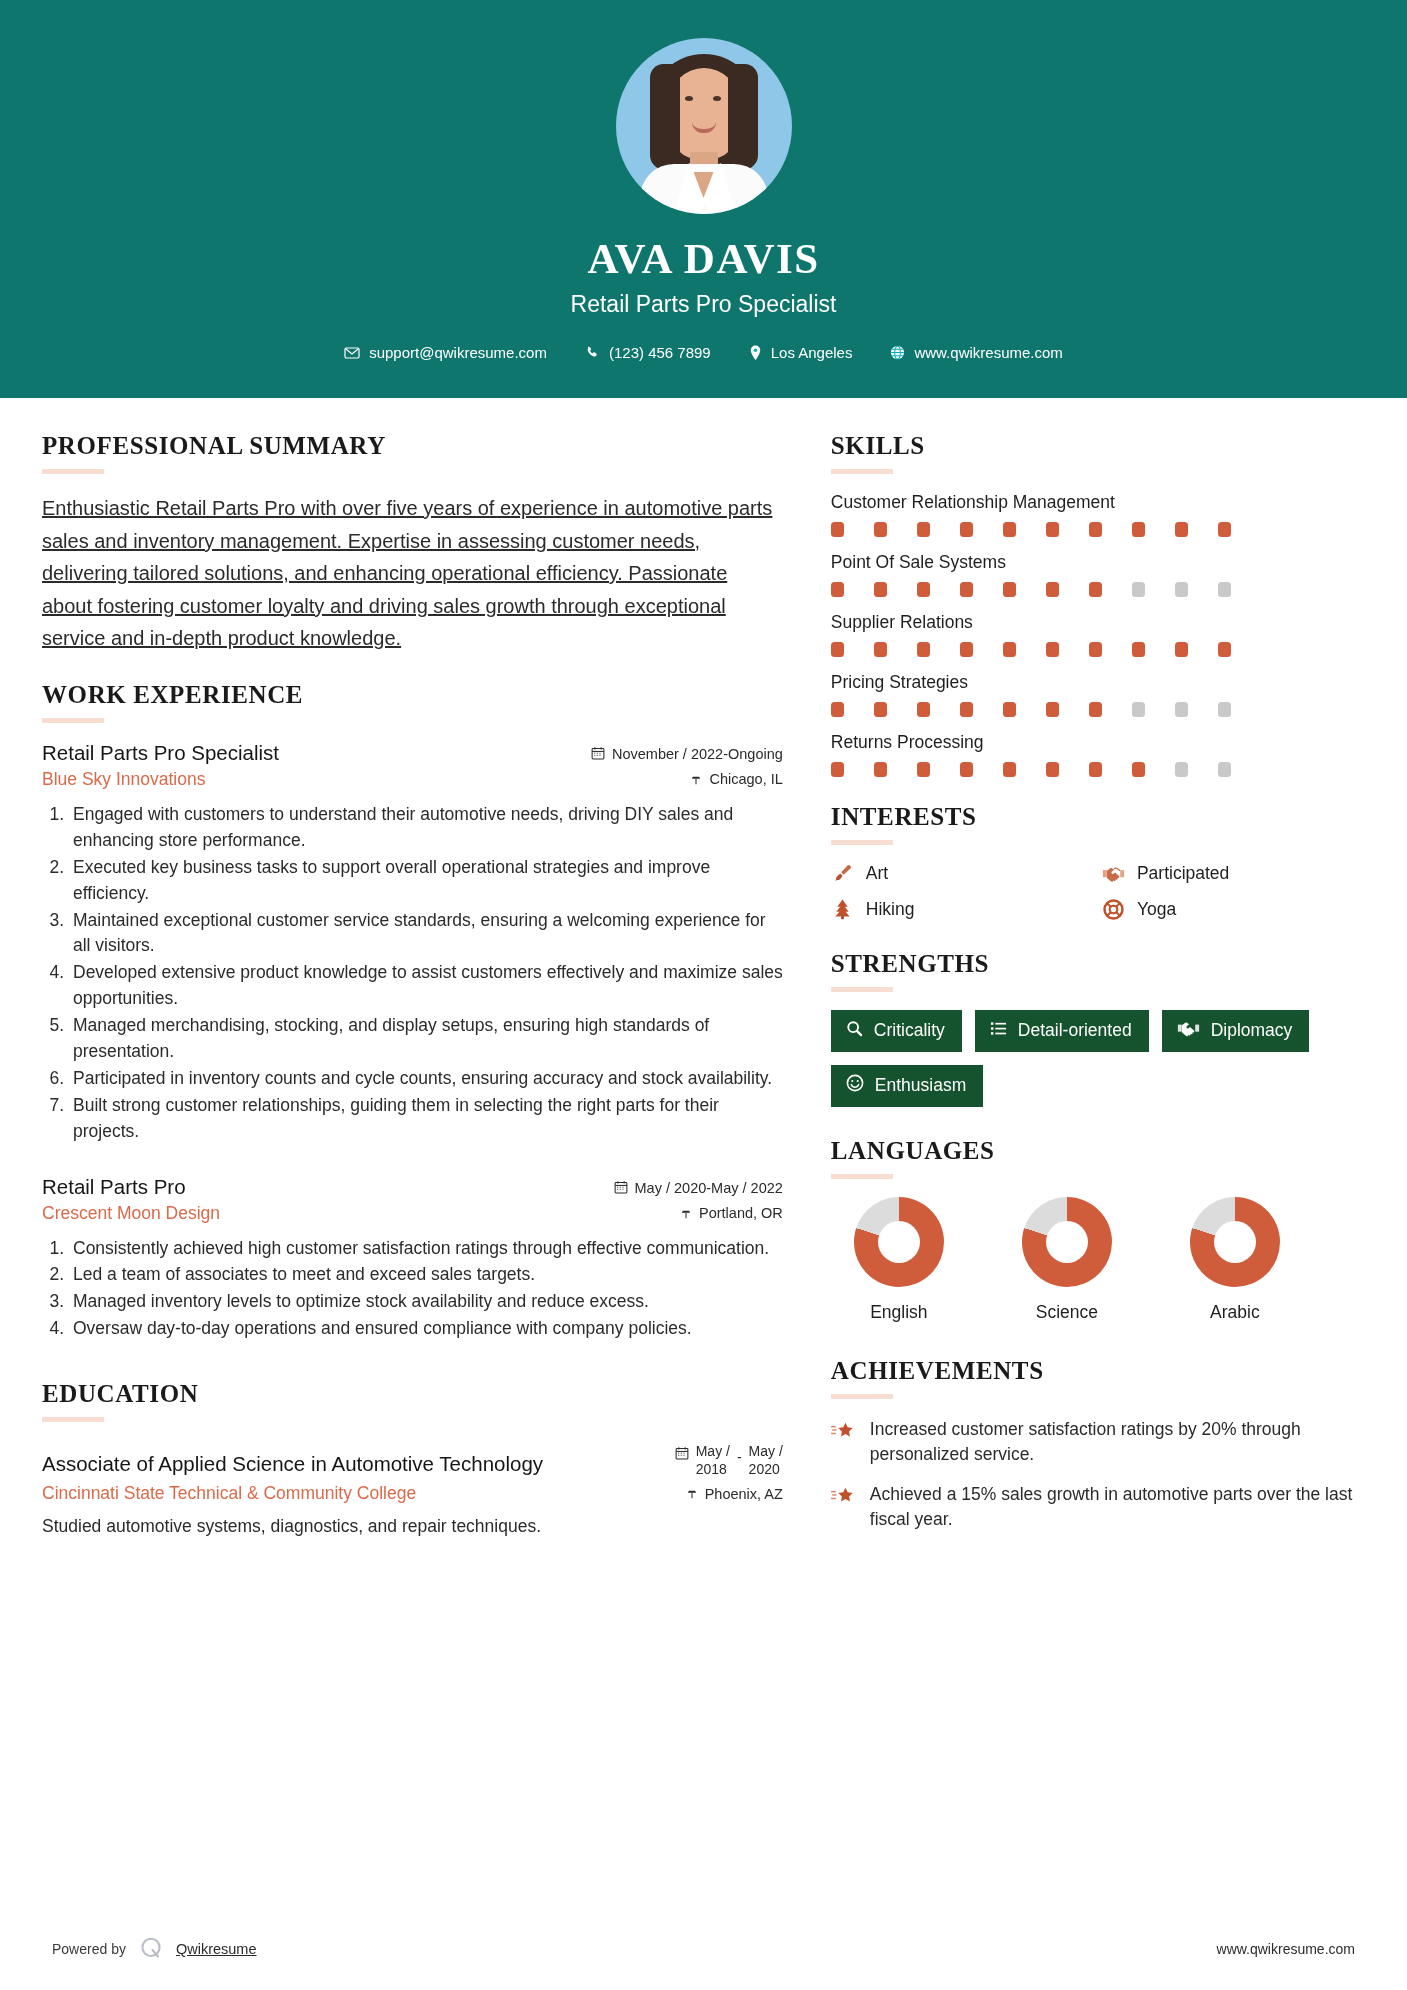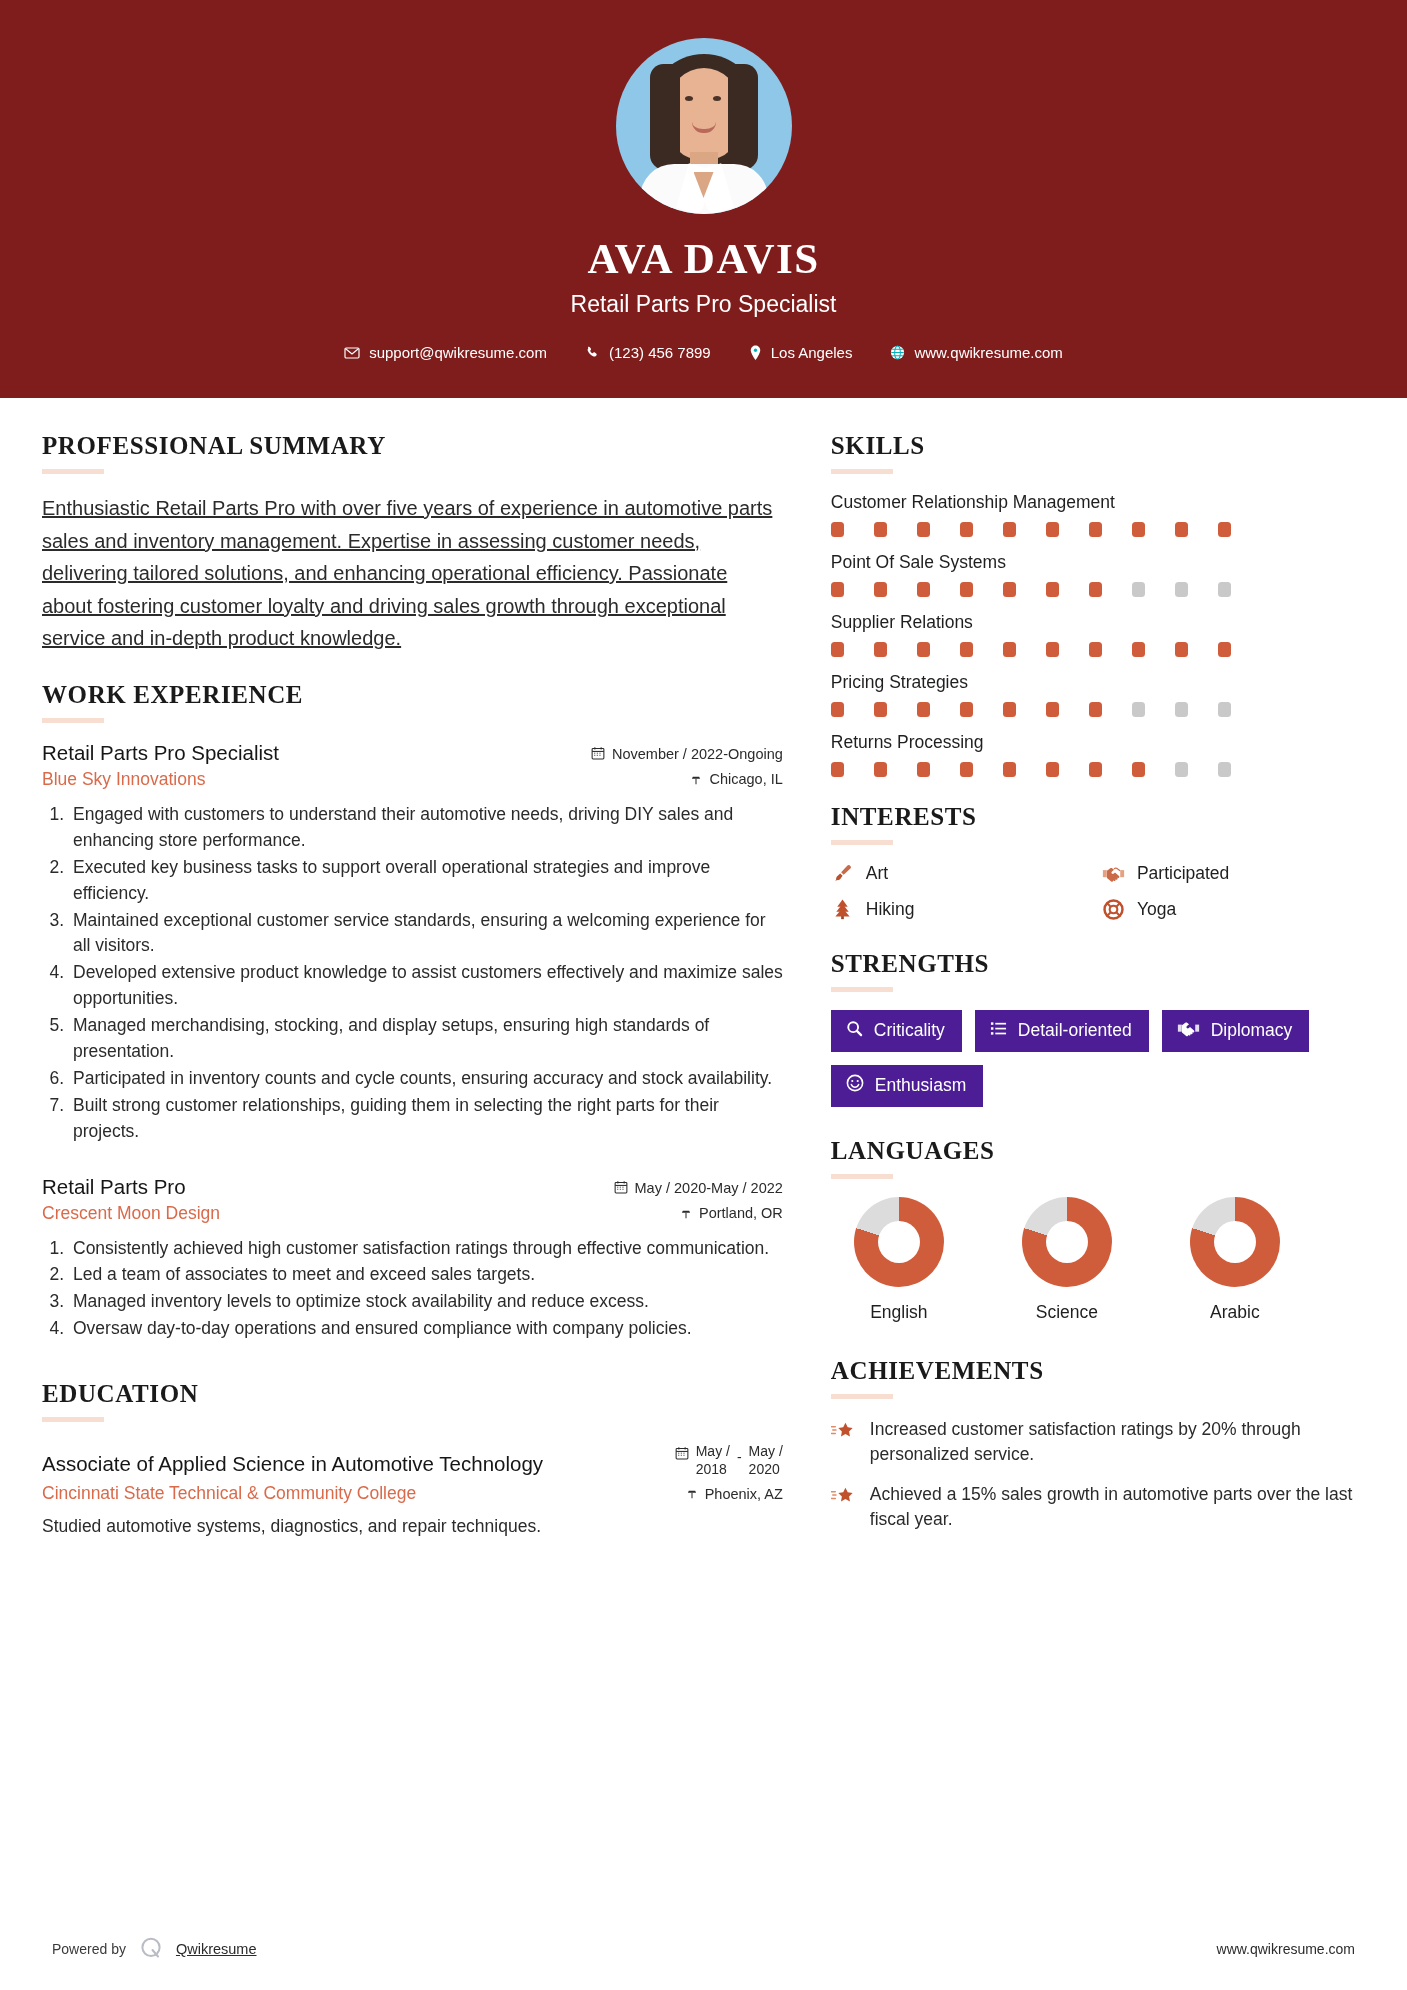--- a/index.html
+++ b/index.html
@@ -8,21 +8,21 @@
     width: 1407px;
     height: 1990px;
     background: #ffffff;
     font-family: "Liberation Sans", sans-serif;
     overflow: hidden;
     position: relative;
   }
 
   
   .header {
-    background: #7f1d1d;
+    background: #0f766e;
     height: 398px;
     width: 100%;
     display: flex;
     flex-direction: column;
     align-items: center;
     padding-top: 38px;
   }
 
   .avatar {
     width: 176px;
@@ -293,21 +293,21 @@
   }
   .iicon { width: 23px; display: inline-flex; justify-content: center; }
 
   
   .strength-wrap {
     display: flex;
     flex-wrap: wrap;
     gap: 13px;
   }
   .strength {
-    background: #4c1d95;
+    background: #14532d;
     color: #ffffff;
     font-size: 17.5px;
     padding: 9px 17px 10px 15px;
     display: flex;
     align-items: center;
     gap: 11px;
     line-height: 1.1;
   }
 
   

